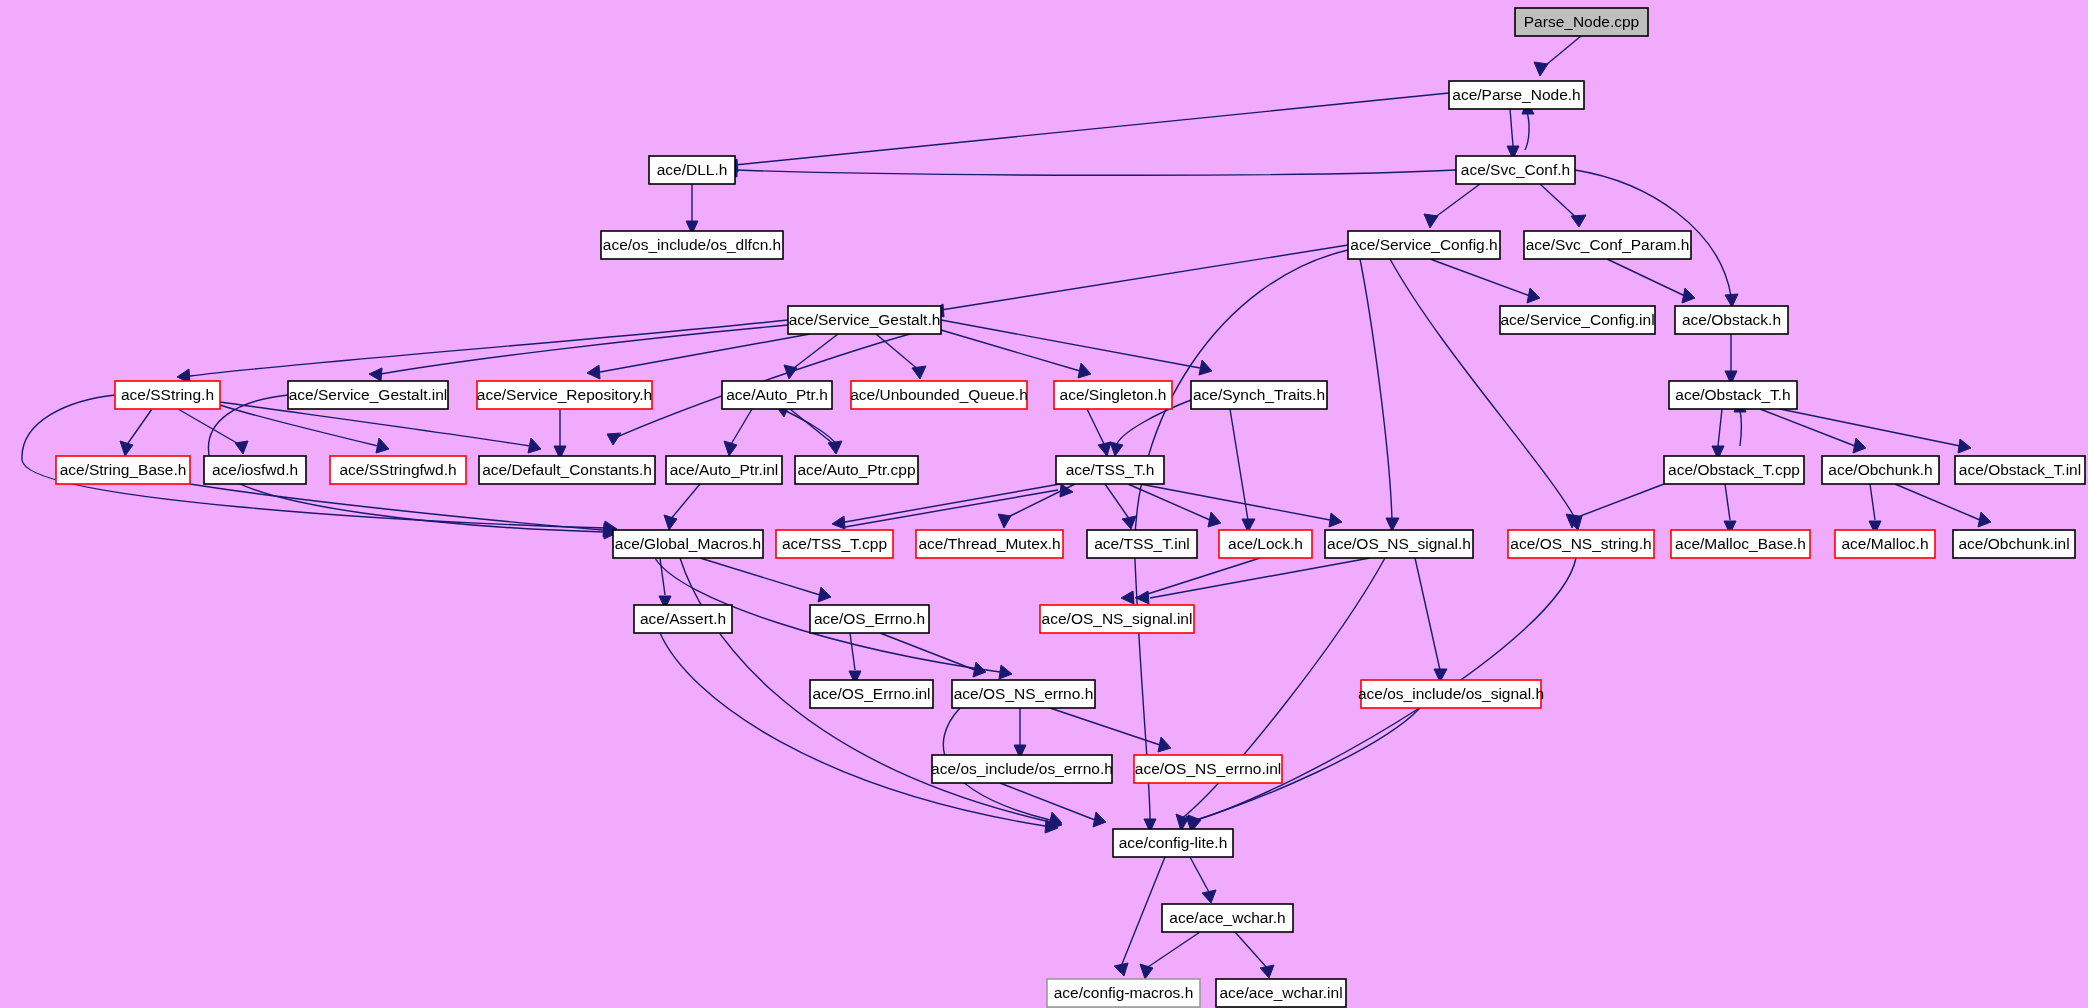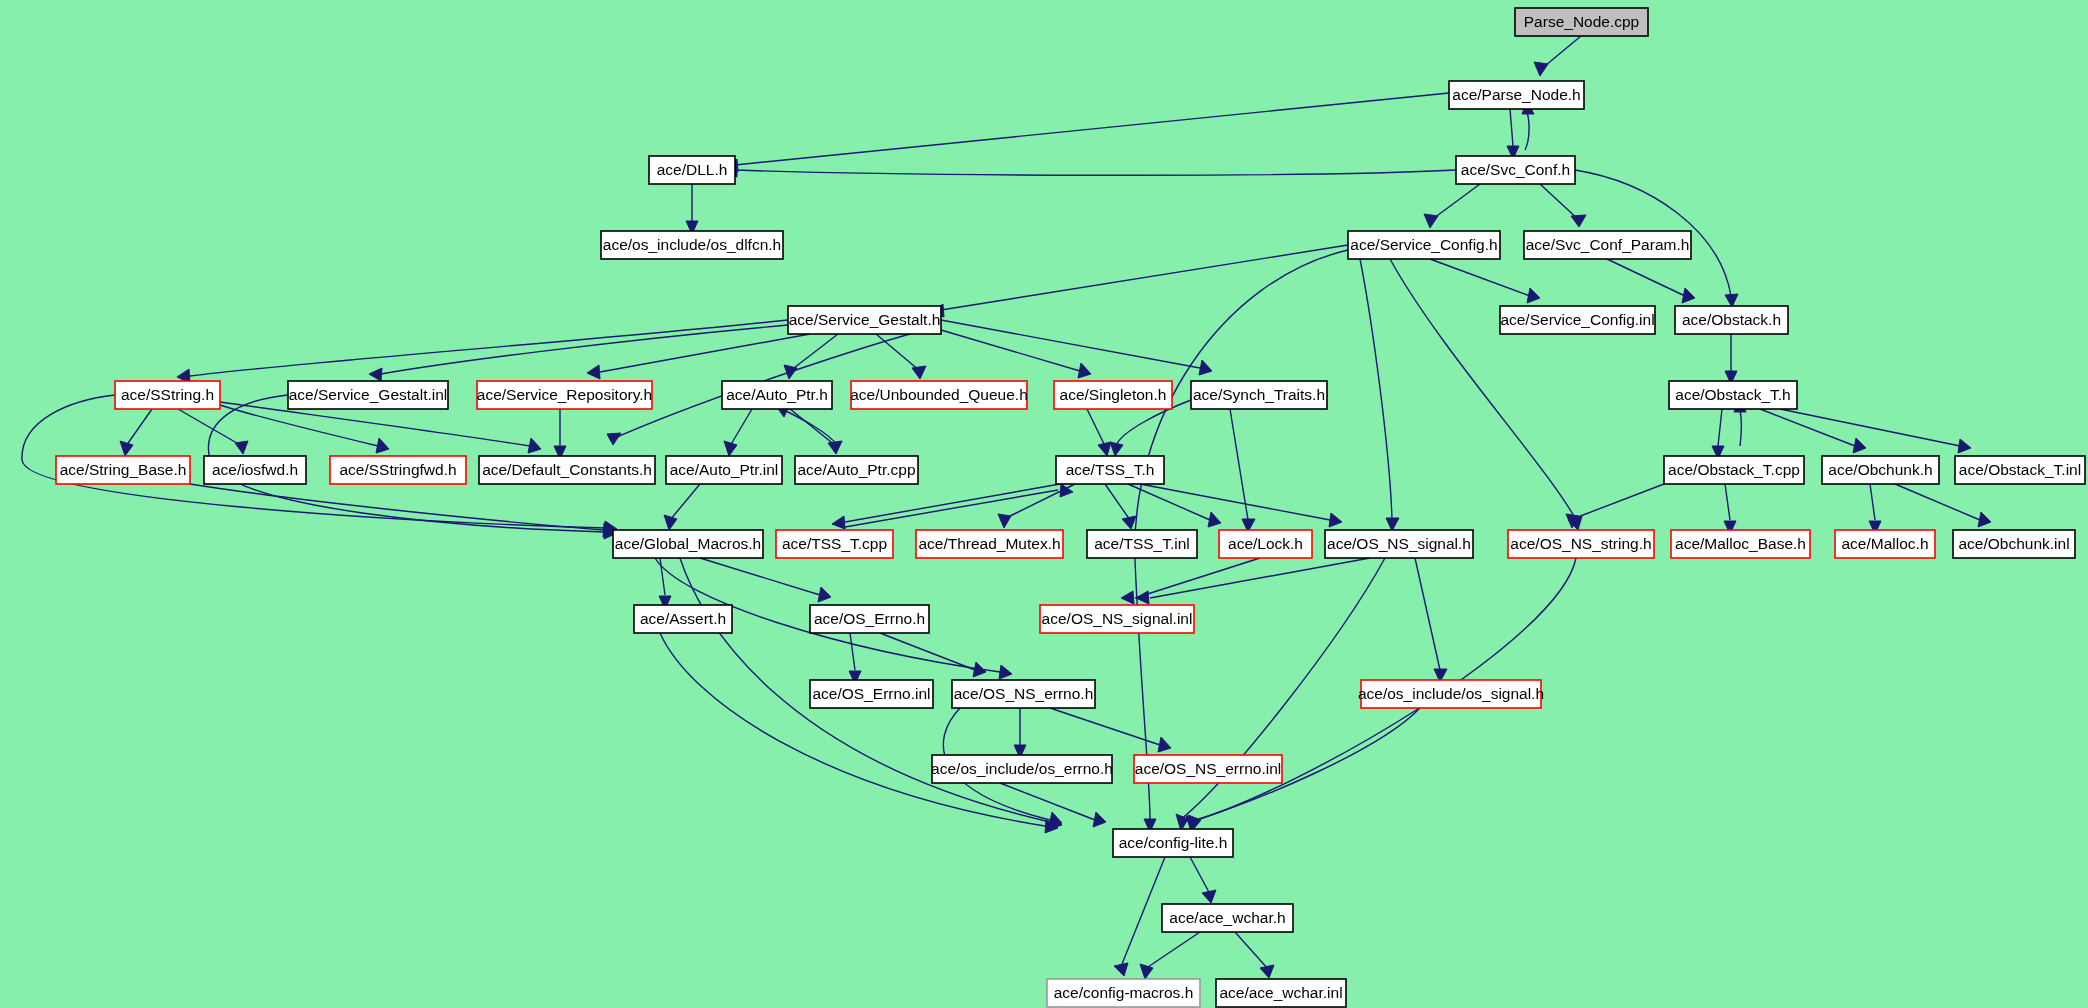--- a/index.html
+++ b/index.html
@@ -4,21 +4,21 @@
 <style>
   html, body {
     margin: 0;
     padding: 0;
     background: #ffffff;
   }
   #graph-root {
     position: relative;
     width: 2088px;
     height: 1008px;
-    background: #86efac;
+    background: #f0abfc;
     font-family: "Liberation Sans", sans-serif;
     overflow: hidden;
   }
   svg#graph-canvas {
     position: absolute;
     left: 0;
     top: 0;
     width: 2088px;
     height: 1008px;
     display: block;

